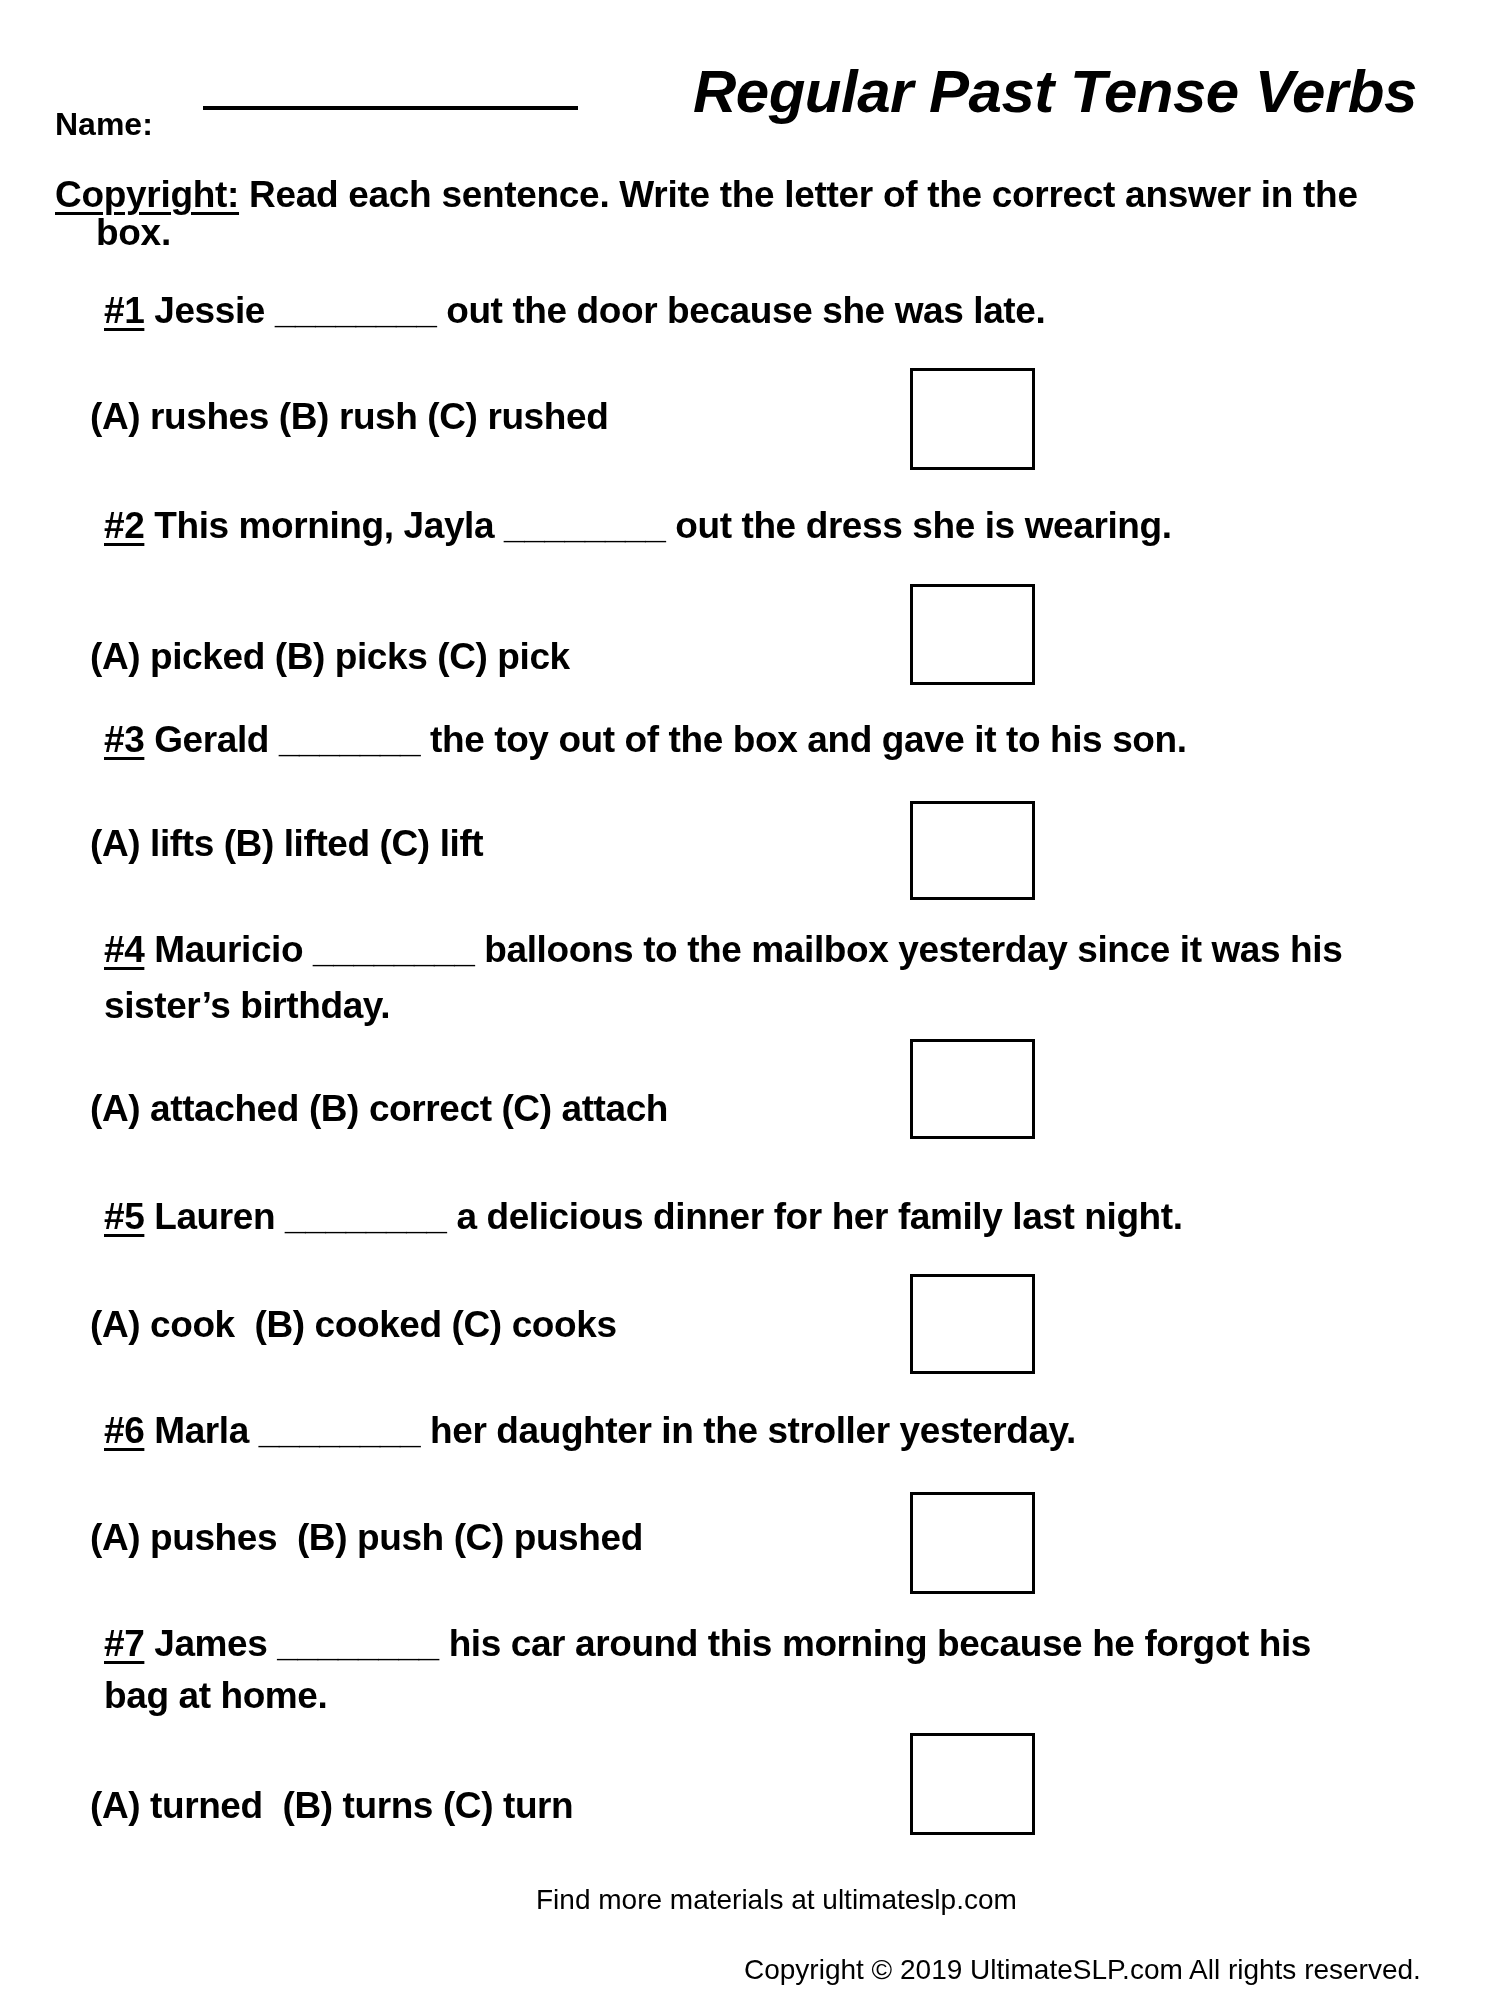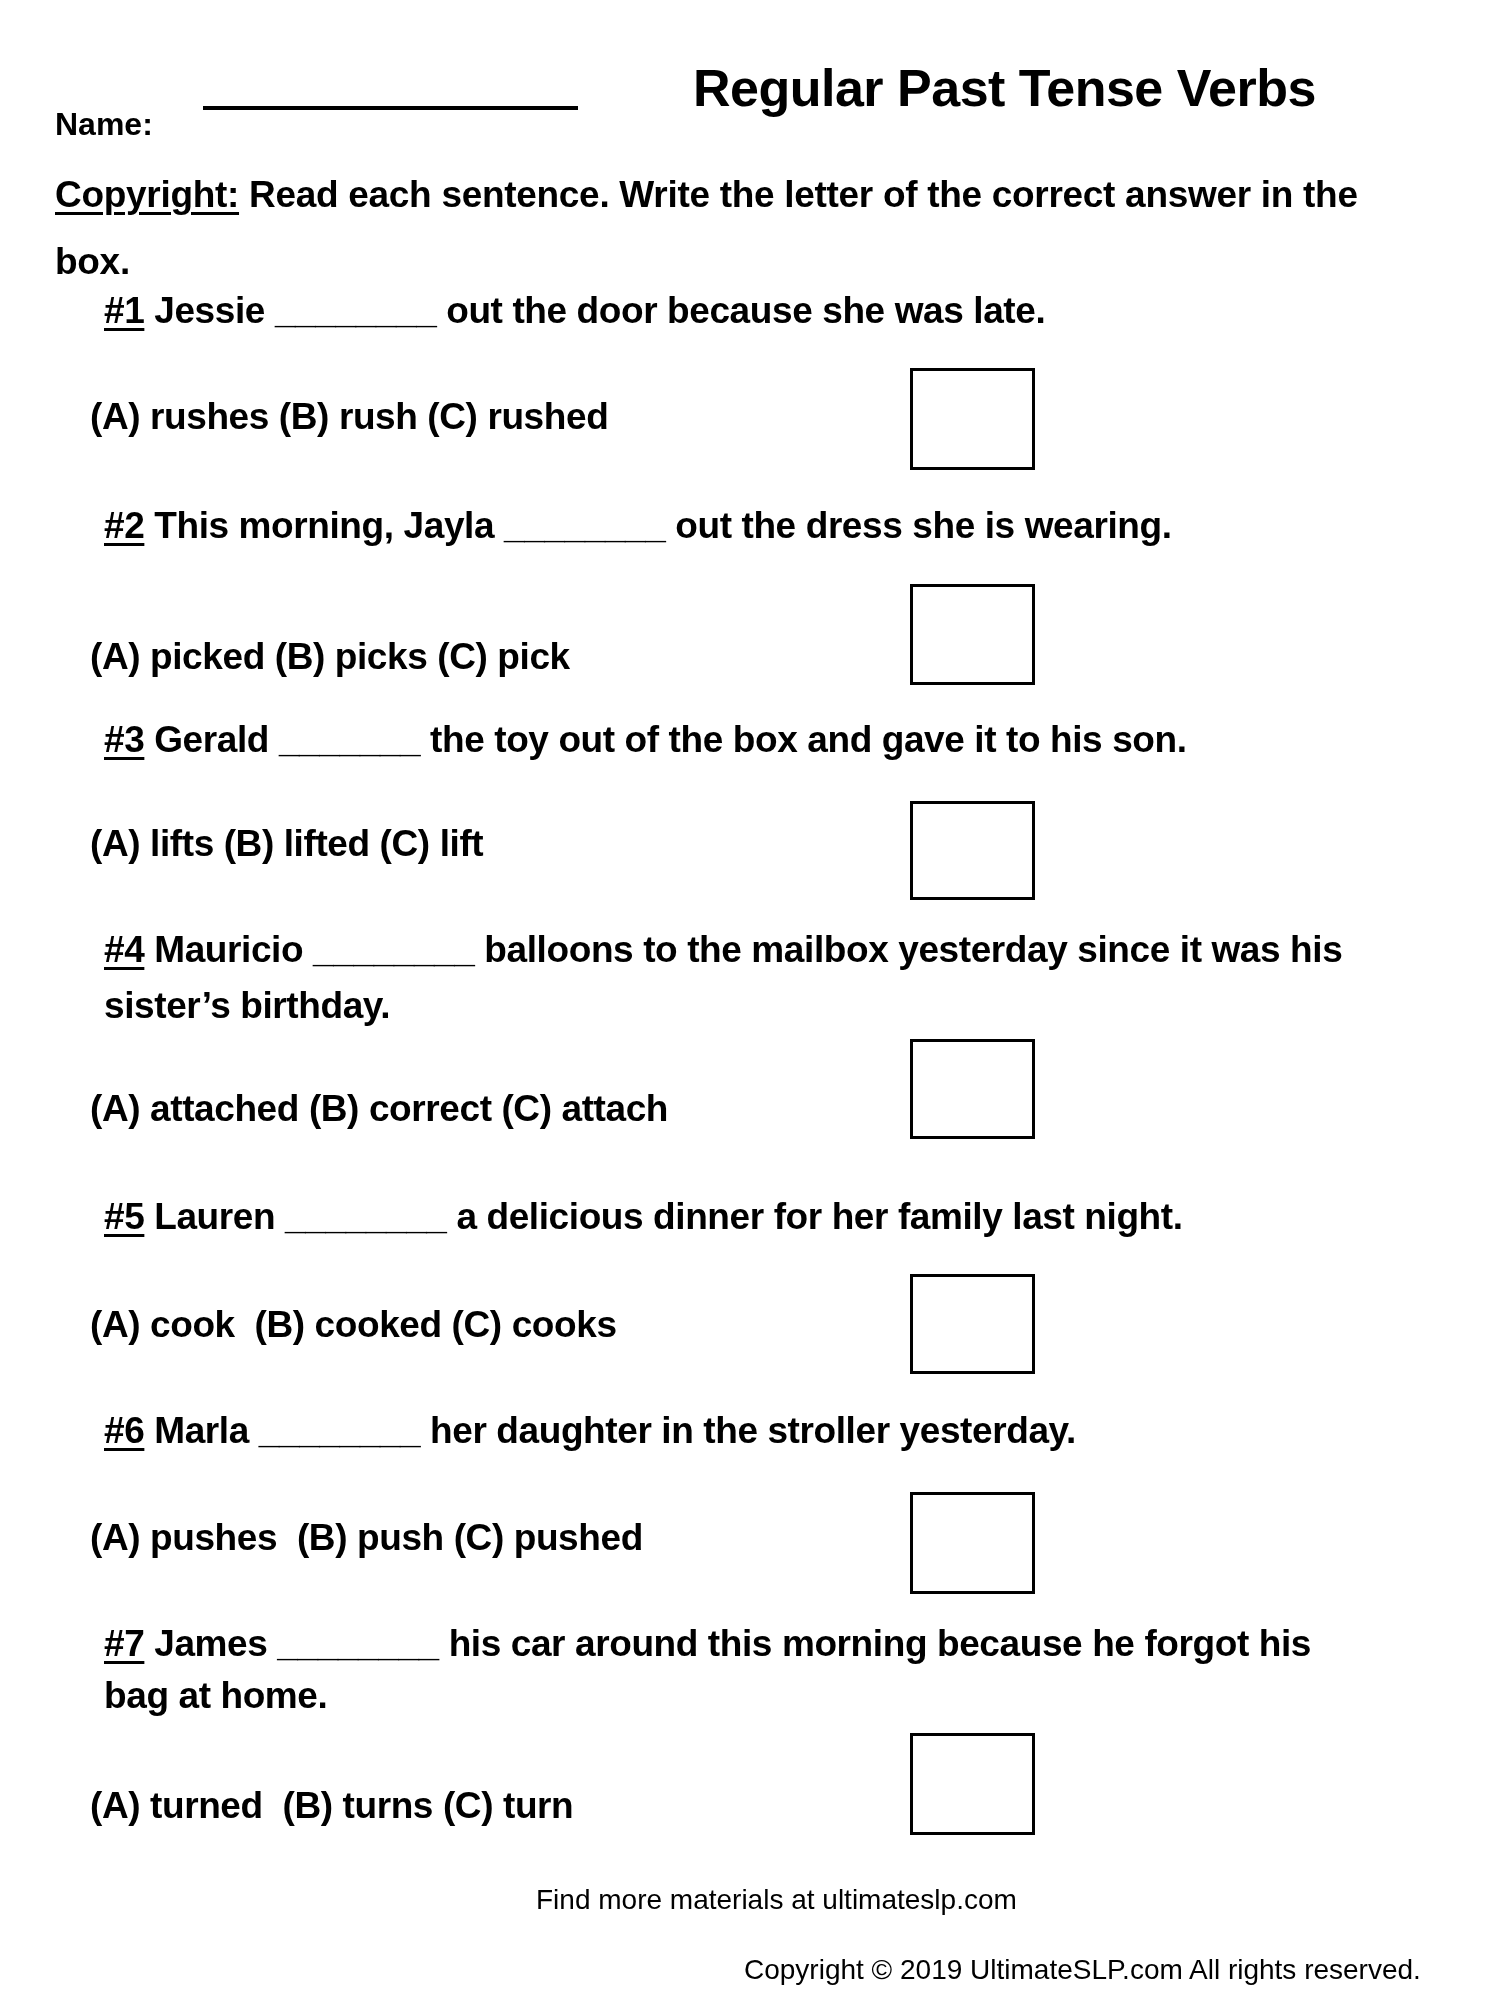--- a/index.html
+++ b/index.html
@@ -2,39 +2,39 @@
 <html><head>
 <meta charset="utf-8">
 <style>
   html, body { margin: 0; padding: 0; background: #ffffff; }
   body { width: 1500px; height: 2000px; position: relative; overflow: hidden;
          font-family: "Liberation Sans", "DejaVu Sans", sans-serif; color: #000; }
   .line { position: absolute; white-space: pre; font-weight: bold; line-height: 1; }
   .name-label { left: 55px; top: 72px; font-size: 32px; margin-top: 36px; }
   .name-blank { position: absolute; left: 203px; top: 106px; width: 375px; height: 0;
                 border-top: 4px solid #000; }
-  .title { left: 693px; top: 62px; font-size: 52px; letter-spacing: -0.5px; }
+  .title { left: 693px; top: 62px; font-size: 60px; letter-spacing: -0.5px; font-style: italic; }
   .dir { left: 55px; font-size: 37px; letter-spacing: -0.3px; }
   .u { text-decoration: underline; text-decoration-thickness: 3px; text-underline-offset: 5px; }
   .q { left: 90px; font-size: 37px; letter-spacing: -0.4px; margin-left: 14px; }
   .opt { left: 90px; font-size: 37px; letter-spacing: -0.4px; }
   .box { position: absolute; left: 910px; width: 119px; border: 3px solid #000; background: #fff; }
   .footer { position: absolute; font-size: 28px; font-weight: normal; white-space: pre; line-height: 1; }
   .find { left: 500px; top: 1886px; margin-left: 36px; }
   .copy { left: 744px; top: 1956px; }
 </style>
 </head>
 <body>
 
 <div class="line name-label">Name:</div>
 <div class="name-blank"></div>
 <div class="line title">Regular Past Tense Verbs</div>
 
 <div class="line dir" style="top:176px;"><span class="u">Copyright:</span><span> Read each sentence. Write the letter of the correct answer in the</span></div>
-<div class="line dir" style="top:243px;">box.</div>
+<div class="line dir" style="top:214px;margin-left:41px;">box.</div>
 
 <div class="line q" style="top:292px;"><span class="u">#1</span><span> Jessie ________ out the door because she was late.</span></div>
 <div class="line opt" style="top:398px;">(A) rushes (B) rush (C) rushed</div>
 <div class="box" style="top:368px; height:96px;"></div>
 
 <div class="line q" style="top:507px;text-align:center;"><span class="u">#2</span><span> This morning, Jayla ________ out the dress she is wearing.</span></div>
 <div class="line opt" style="top:612px;margin-top:26px;">(A) picked (B) picks (C) pick</div>
 <div class="box" style="top:584px; height:95px;"></div>
 
 <div class="line q" style="top:721px;"><span class="u">#3</span><span> Gerald _______ the toy out of the box and gave it to his son.</span></div>

